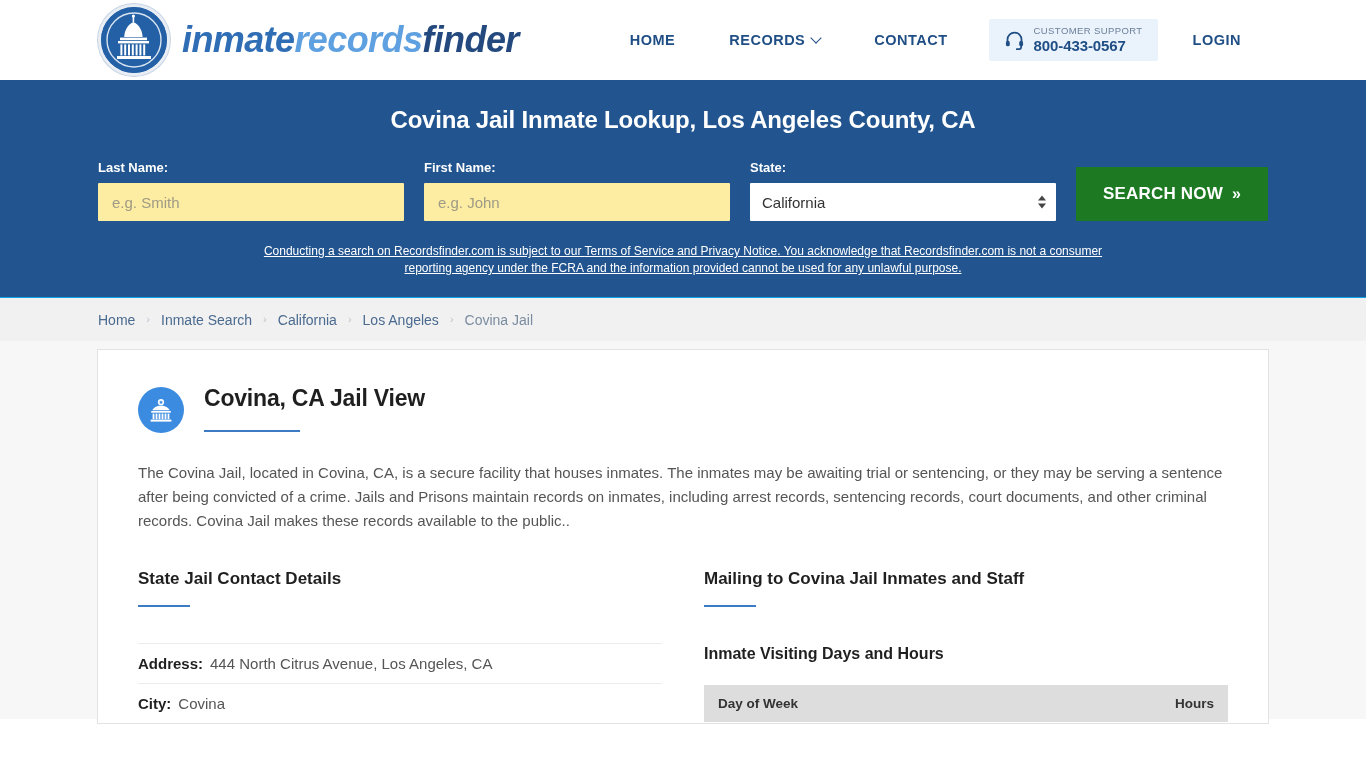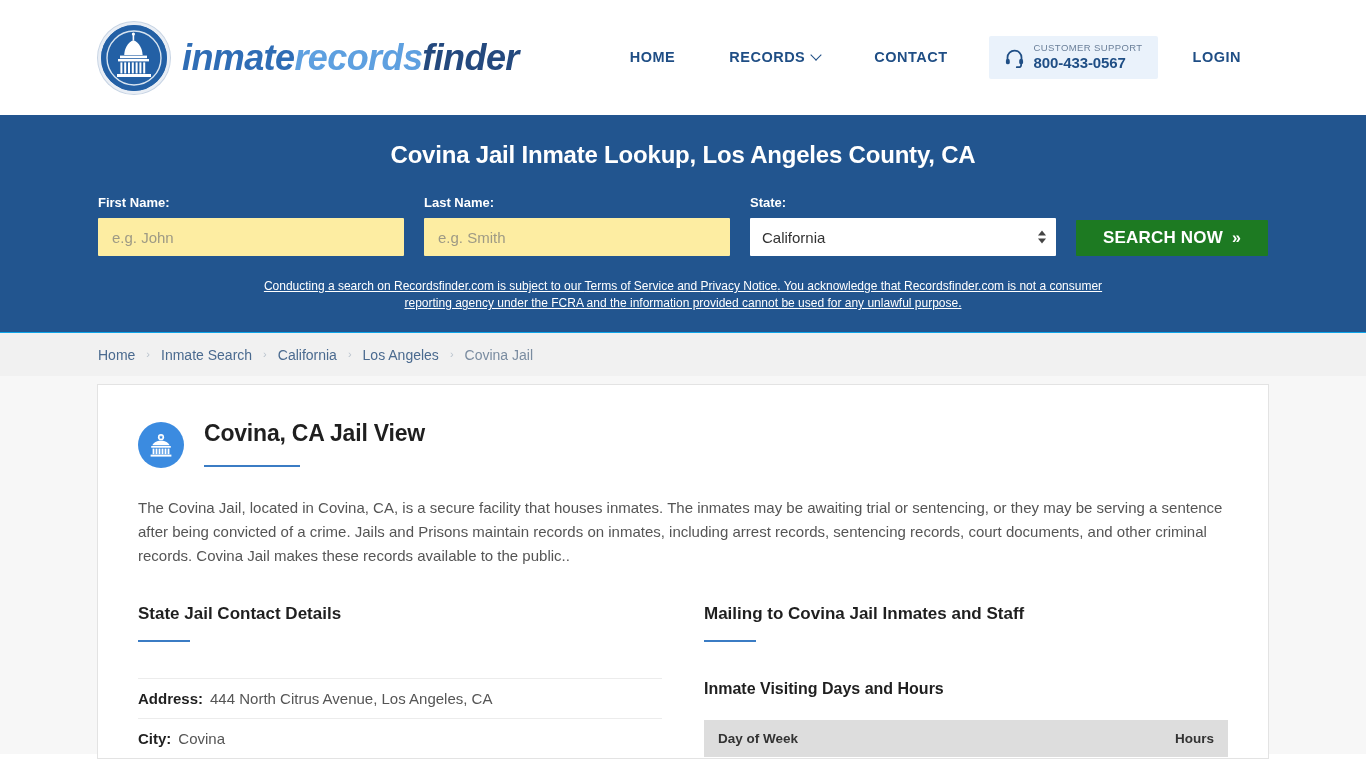--- a/index.html
+++ b/index.html
@@ -7,21 +7,21 @@
     width: 1366px;
     height: 768px;
     overflow: hidden;
     background: #ffffff;
     font-family: "Liberation Sans", sans-serif;
     color: #333333;
   }
 
   
   .site-header {
-    height: 115px;
+    height: 80px;
     background: #ffffff;
     display: flex;
     align-items: center;
     padding: 0 98px;
     position: relative;
   }
   .brand {
     display: flex;
     align-items: center;
     gap: 12px;
@@ -167,21 +167,21 @@
   .select-arrows i {
     display:block;
     width: 0; height: 0;
     border-left: 4px solid transparent;
     border-right: 4px solid transparent;
   }
   .select-arrows i.up   { border-bottom: 5px solid #444; }
   .select-arrows i.down { border-top: 5px solid #444; }
 
   .search-btn {
-    height: 36px;
+    height: 54px;
     min-width: 192px;
     background: #1d7a22;
     color: #ffffff;
     border: none;
     font-size: 17px;
     font-weight: 800;
     letter-spacing: 0.2px;
     font-family: "Liberation Sans", sans-serif;
     cursor: pointer;
     display: inline-flex;
@@ -384,28 +384,28 @@
     <a class="nav-link" href="#">
       <span>LOGIN</span>
     </a>
   </nav>
 </header>
 
 <section class="search-banner">
   <h1 class="banner-title">Covina Jail Inmate Lookup, Los Angeles County, CA</h1>
 
   <form class="search-row">
+    <div class="field last">
+      <label class="field-label">Last Name:</label>
+      <input class="text-input" type="text" placeholder="e.g. Smith" style="">
+    </div>
+
     <div class="field first">
       <label class="field-label">First Name:</label>
       <input class="text-input" type="text" placeholder="e.g. John" style="">
-    </div>
-
-    <div class="field last">
-      <label class="field-label">Last Name:</label>
-      <input class="text-input" type="text" placeholder="e.g. Smith" style="">
     </div>
 
     <div class="field state">
       <label class="field-label">State:</label>
       <div class="select-wrap">
         <select class="select-input">
           <option>California</option>
         </select>
         <span class="select-arrows">
           <i class="up"></i>

